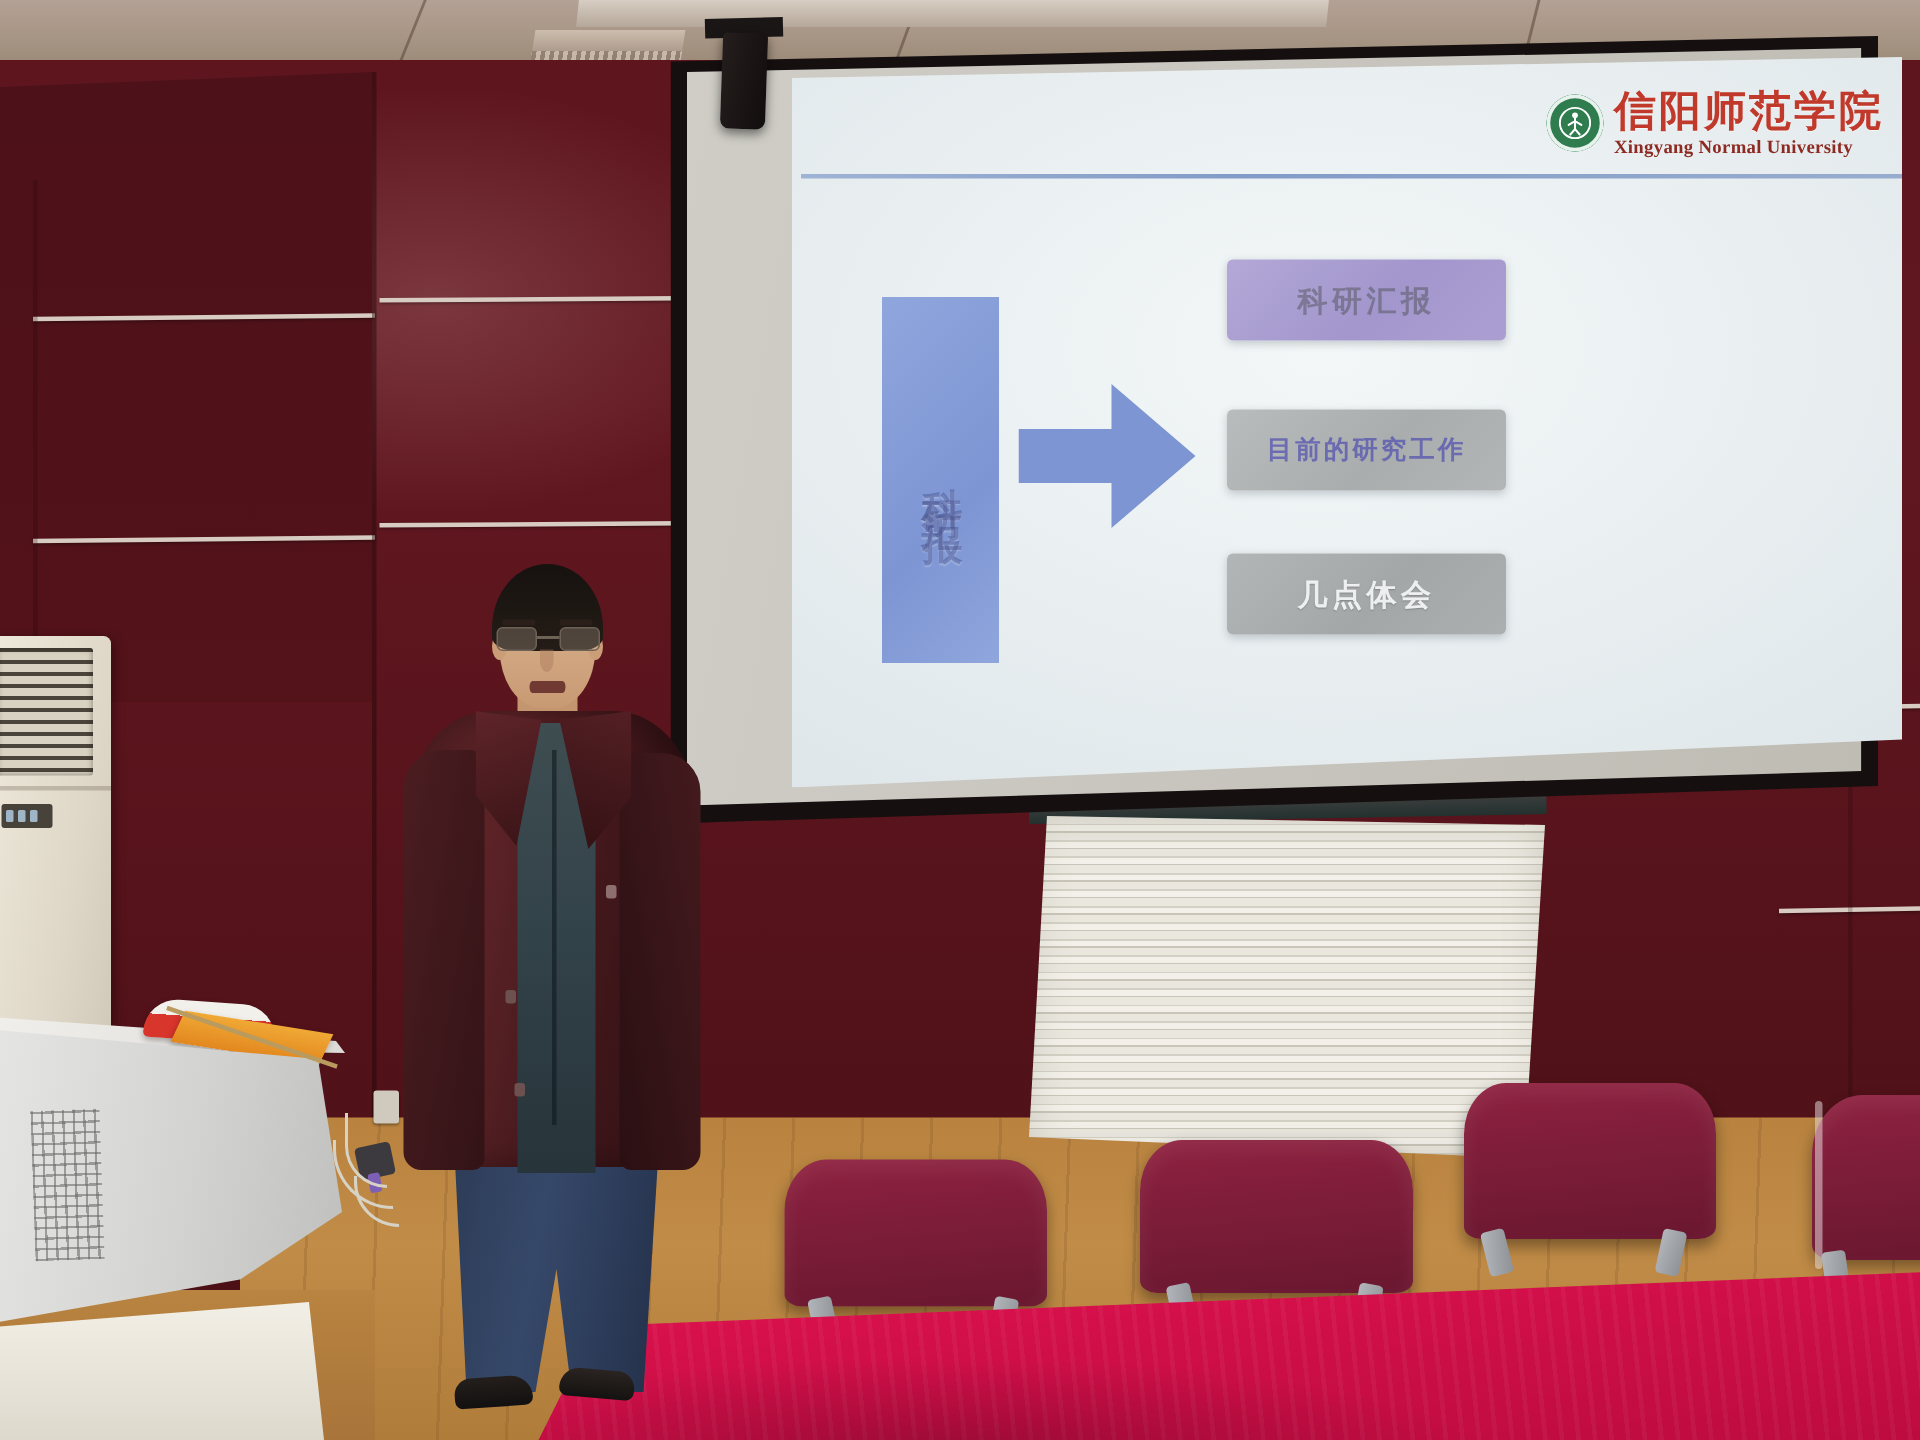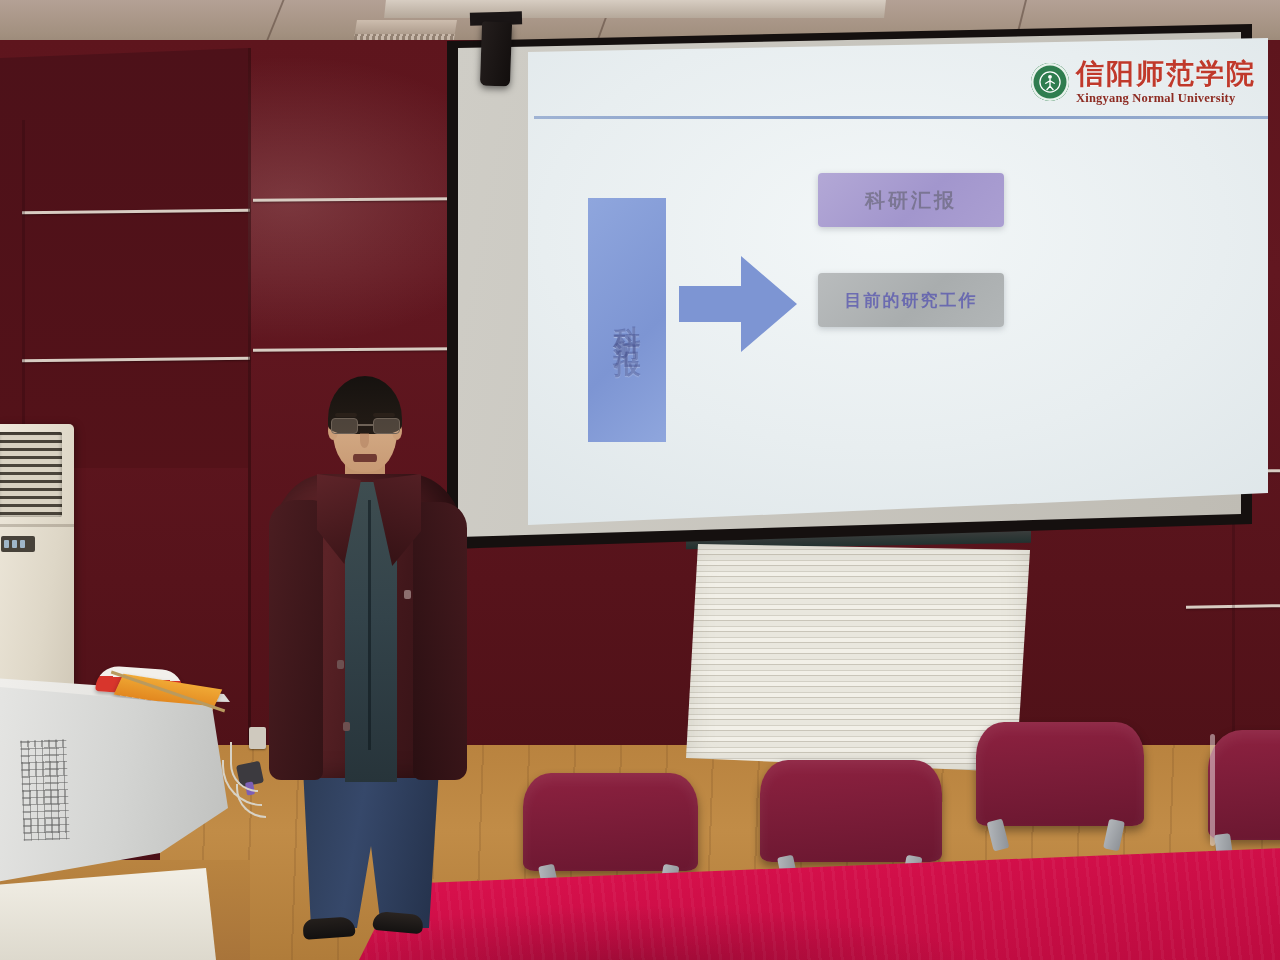--- a/index.html
+++ b/index.html
@@ -503,20 +503,23 @@
           <polygon points="0,36 62,36 62,6 118,54 62,102 62,72 0,72" fill="#7d95d3"></polygon>
         </svg>
       </div>
 
       <div class="boxes">
         <div class="sbox sbox-1">
           <span>科研汇报</span>
         </div>
         <div class="sbox sbox-2">
           <span>目前的研究工作</span>
+        </div>
+        <div class="sbox sbox-3">
+          <span>几点体会</span>
         </div>
       </div>
 
     </div>
   </div>
 
   <div class="proj-arm"></div>
   <div class="proj-box"></div>
 
   <div class="ac-unit">

